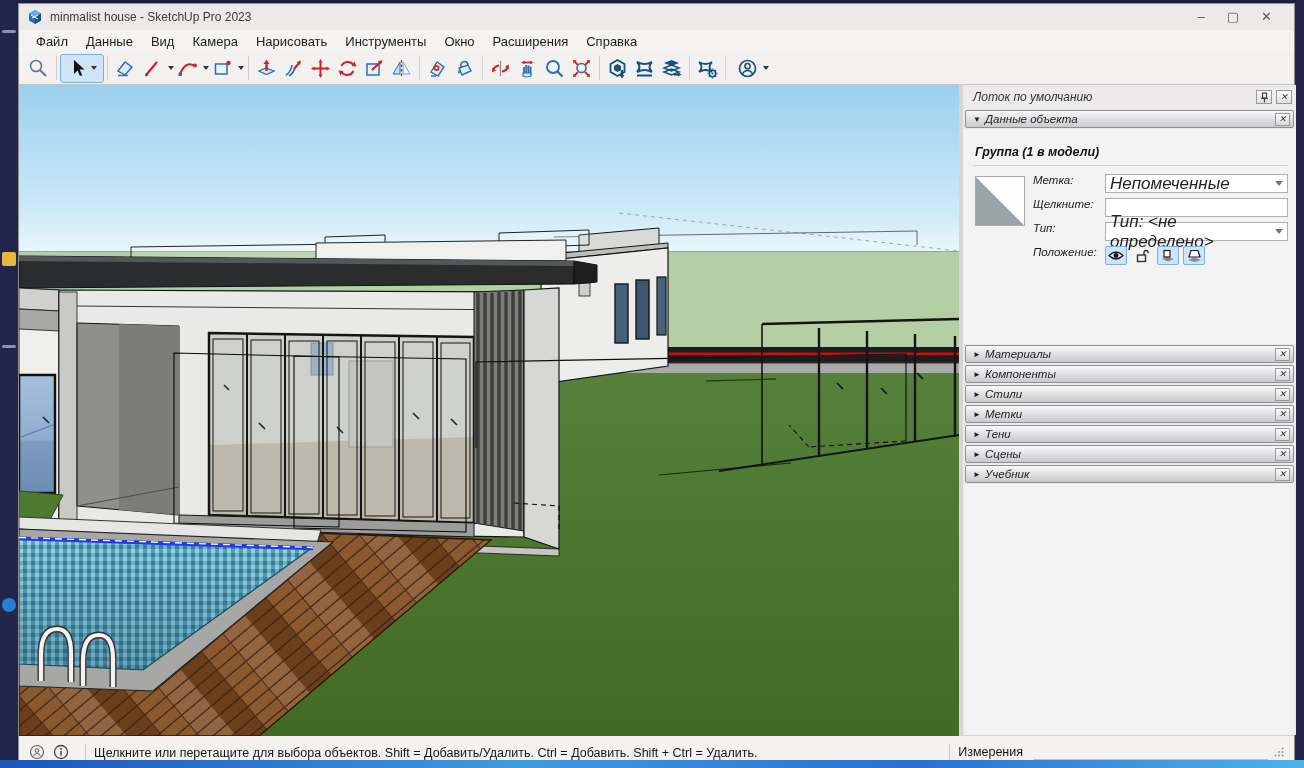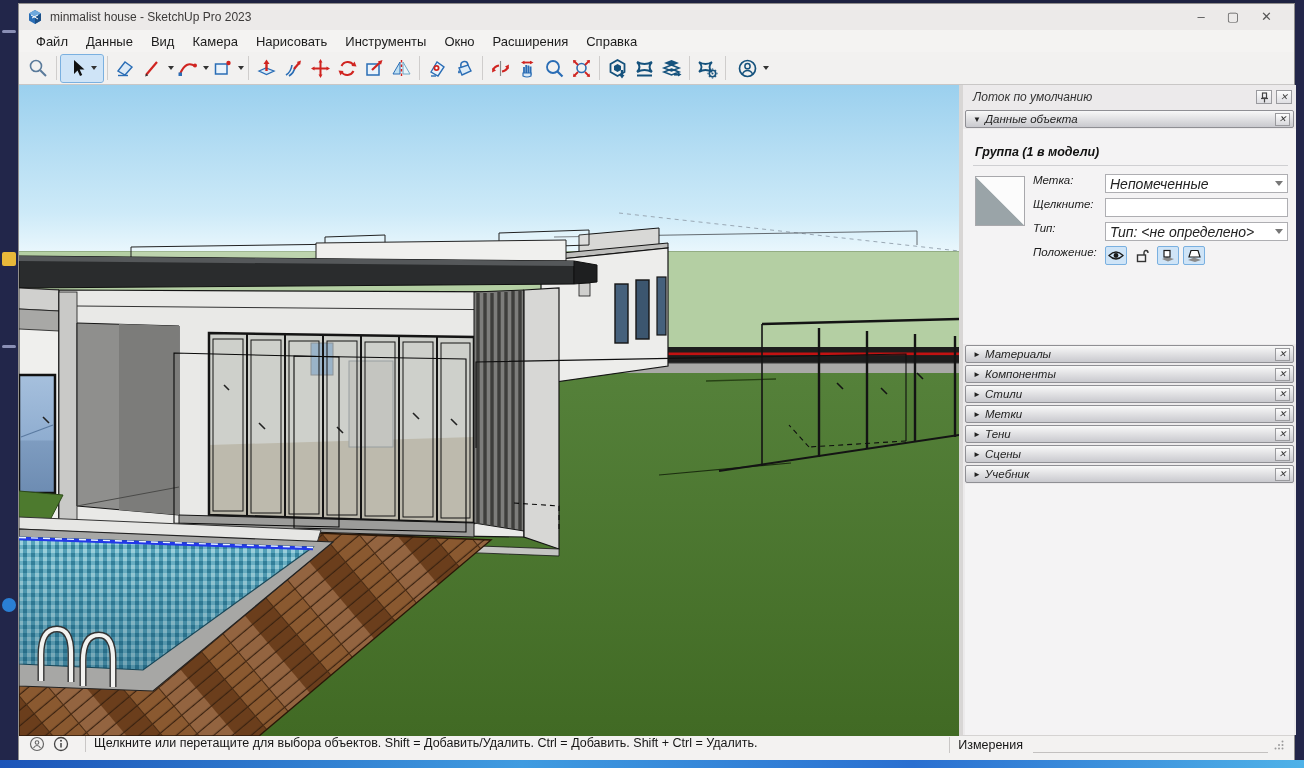--- a/index.html
+++ b/index.html
@@ -52,28 +52,28 @@
   .sec-x { width:15px; height:13px; border:1px solid #9a9a9e; background:linear-gradient(#fdfdfd,#d8d8dc); font-size:9px; color:#333; display:flex; align-items:center; justify-content:center; }
   .ei-body { background:#f4f3f4; padding:12px 8px 10px 10px; }
   .ei-sub { font-weight:bold; font-size:12.5px; color:#111; margin:4px 0 6px 2px; }
   .ei-hr { border-top:1px solid #cfcfd2; margin:2px 0 8px 0; }
   .ei-grid { display:flex; }
   .thumb { width:50px; height:50px; background:#fff; border:1px solid #a8a8ac; position:relative; margin:2px 8px 0 2px; flex:0 0 auto; }
   .thumb svg { width:100%; height:100%; display:block; }
   .ei-rows { flex:1; }
   .ei-row { display:flex; align-items:flex-start; margin-bottom:5px; }
   .ei-row .lab { width:72px; font-size:11.5px; color:#1d1d1d; flex:0 0 auto; }
-  .field { flex:1; height:19px; background:#fff; border:1px solid #aeaeb2; display:flex; align-items:center; padding:0 4px; font-size:14px; color:#222; }
+  .field { flex:1; height:19px; background:#fff; border:1px solid #aeaeb2; display:flex; align-items:center; padding:0 4px; font-size:17px; color:#222; }
   .field .fcaret { margin-left:auto; width:0; height:0; border-left:4px solid transparent; border-right:4px solid transparent; border-top:5px solid #777; }
   .tog { width:22px; height:19px; border:1px solid transparent; display:flex; align-items:center; justify-content:center; margin-right:4px; border-radius:2px; }
   .tog.on { background:#cfe4f7; border-color:#7ab0e0; }
   .tray-fill { flex:1; background:#f4f3f4; margin:0 2px; }
 
   
-  .statusbar { height:25px; background:#f3f2f1; border-top:1px solid #d5d3d2; display:flex; align-items:flex-start; padding:0 10px; flex:0 0 auto; }
+  .statusbar { height:25px; background:#f3f2f1; border-top:1px solid #d5d3d2; display:flex; align-items:flex-end; padding:0 10px; flex:0 0 auto; }
   .st-ic { width:16px; height:16px; margin-right:8px; }
   .st-sep { width:1px; height:16px; background:#c9c7c6; margin:0 8px; }
   .st-text { font-size:12.5px; color:#161616; white-space:nowrap; overflow:hidden; }
   .st-right { margin-left:auto; display:flex; align-items:center; }
   .meas-lab { font-size:12.5px; color:#161616; margin-right:10px; }
   .meas-inp { width:235px; height:17px; border:none; border-bottom:1px solid #c3c1c0; background:transparent; font-size:12px; }
   .grip { width:10px; height:10px; margin-left:6px; }
 </style>
 </head>
 <body>

